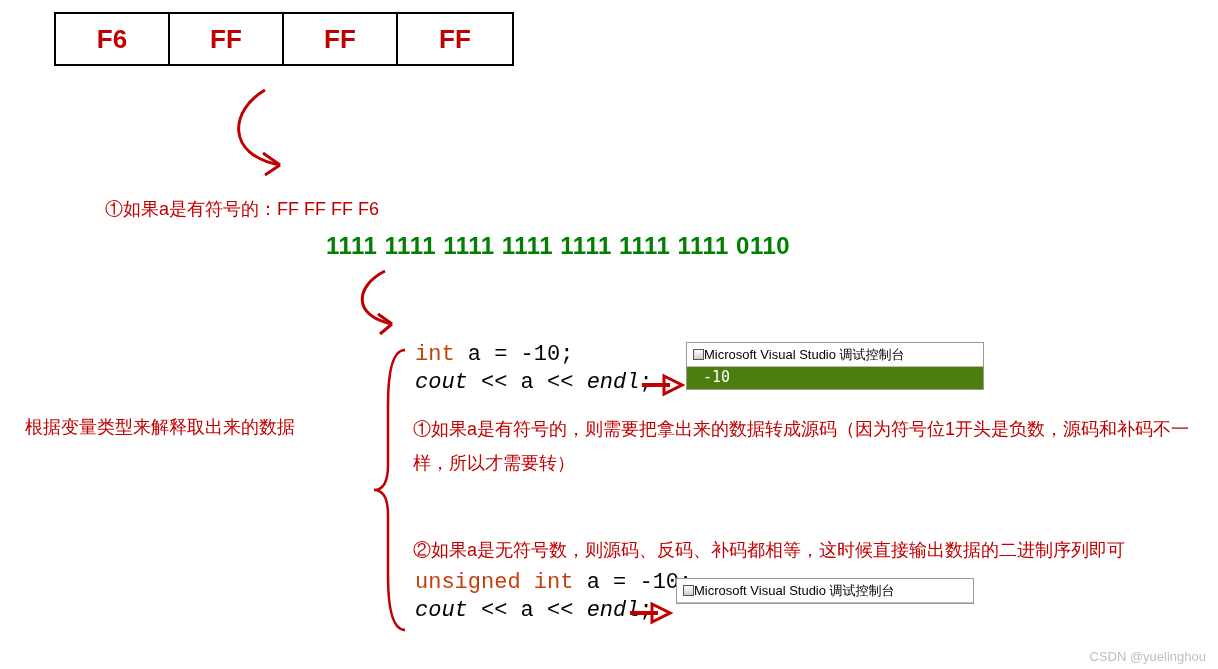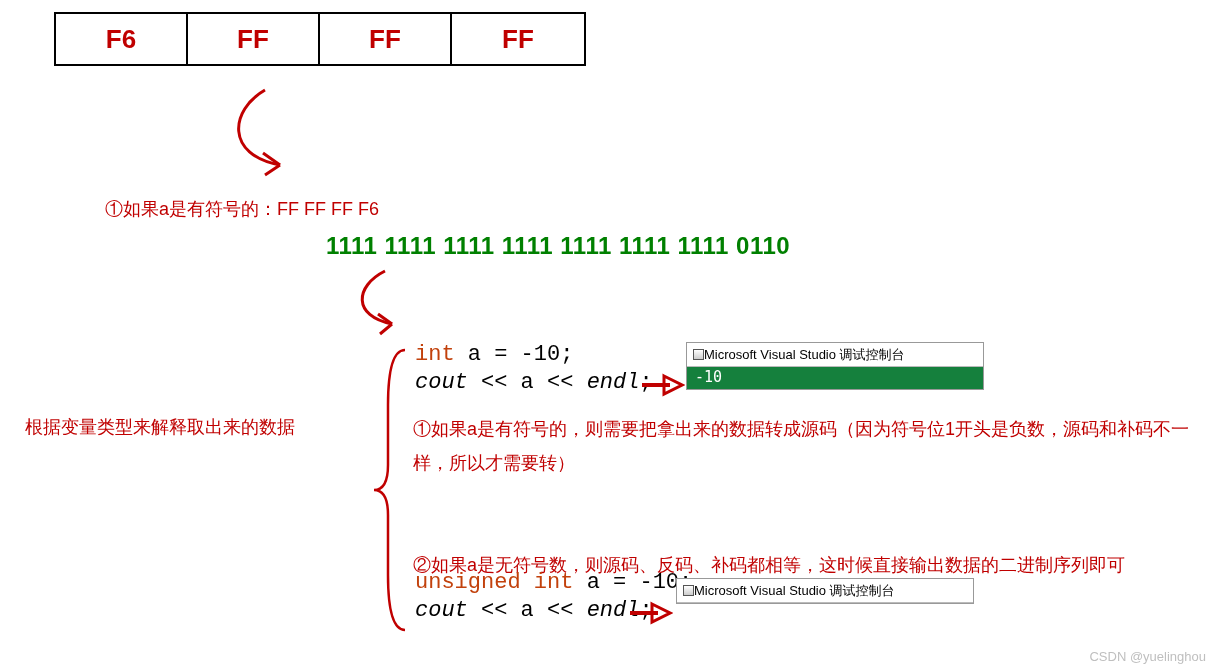--- a/index.html
+++ b/index.html
@@ -12,21 +12,21 @@
       overflow: hidden;
     }
     .byte-boxes {
       position: absolute;
       top: 12px;
       left: 54px;
       display: flex;
       border: 2px solid #000;
     }
     .byte-box {
-      width: 132px;
+      width: 114px;
       height: 50px;
       border-right: 2px solid #000;
       display: flex;
       align-items: center;
       justify-content: center;
       font-size: 26px;
       font-weight: bold;
       color: #c00000;
     }
     .byte-box:last-child { border-right: none; }
@@ -96,21 +96,20 @@
       color: #c00000;
       line-height: 1.9;
       width: 800px;
     }
     .redtext2 {
       position: absolute;
       top: 538px;
       left: 413px;
       font-size: 18px;
       color: #c00000;
-      margin-top: 15px;
     }
 
     .console {
       position: absolute;
       background: #fff;
       border: 1px solid #999;
     }
     .console-title {
       display: flex;
       align-items: center;
@@ -121,25 +120,25 @@
       background: #fff;
       border-bottom: 1px solid #bbb;
     }
     .console-icon {
       width: 11px;
       height: 11px;
       border: 1px solid #555;
       background: linear-gradient(#fff, #ccc);
     }
     .console-body {
-      background: #15803d;
+      background: #4d7c0f;
       color: #fff;
       font-family: "Consolas", monospace;
       font-size: 15px;
-      padding: 1px 8px;
+      padding: 1px 16px;
       min-height: 22px;
     }
     .console1 { top: 342px; left: 686px; width: 298px; }
     .console2 { top: 578px; left: 676px; width: 298px; }
 
     .red-arrow-h {
       position: absolute;
     }
 
     .watermark {

